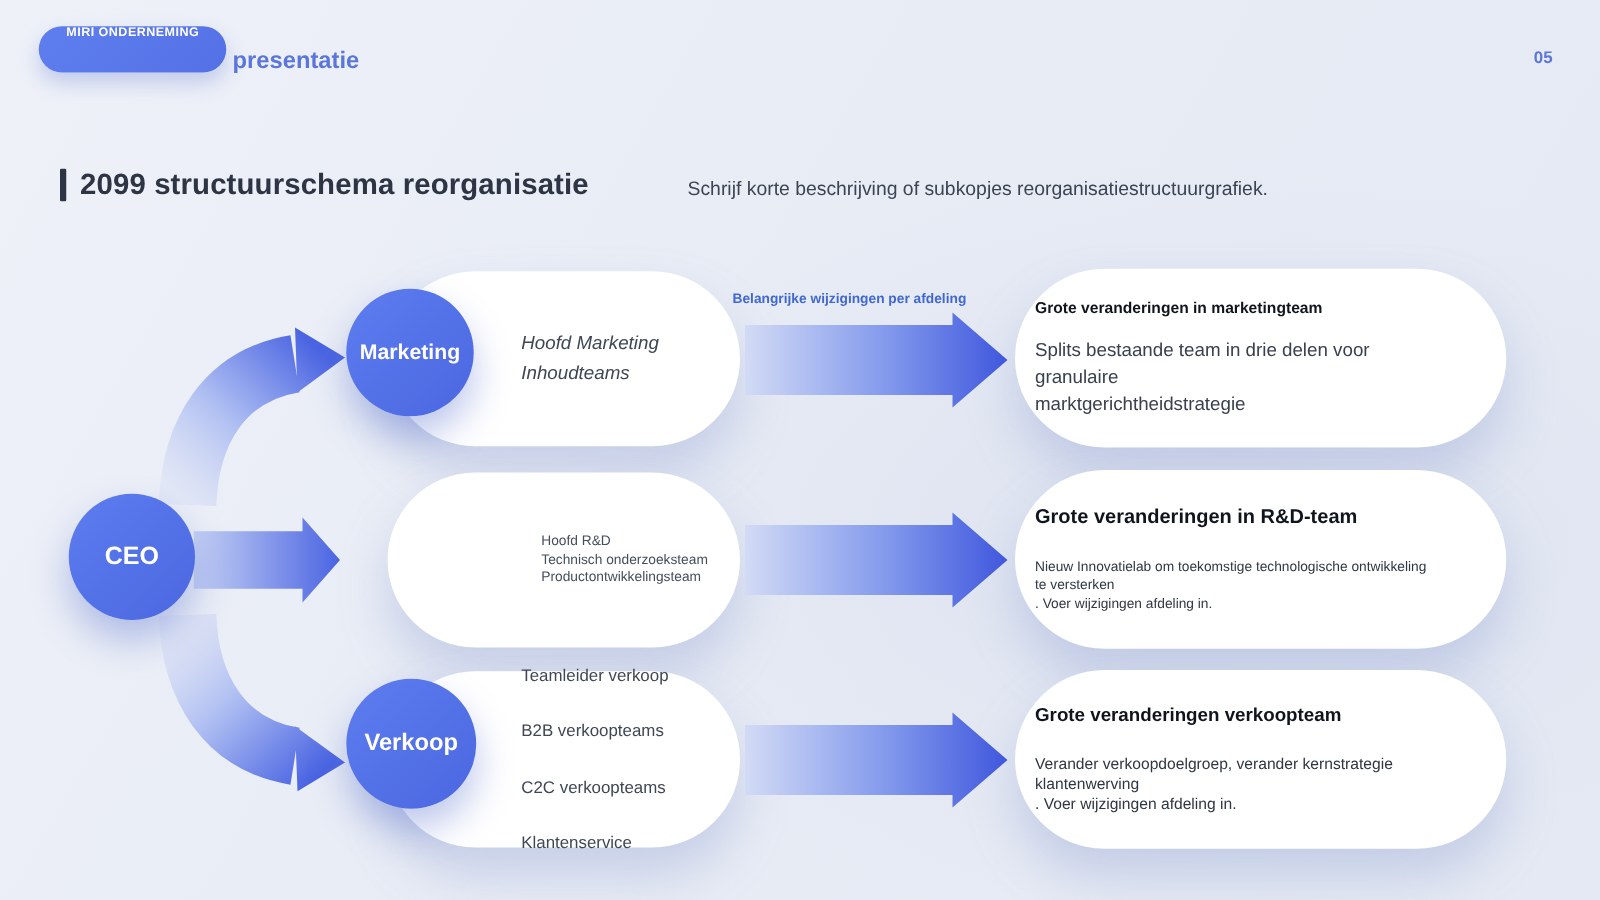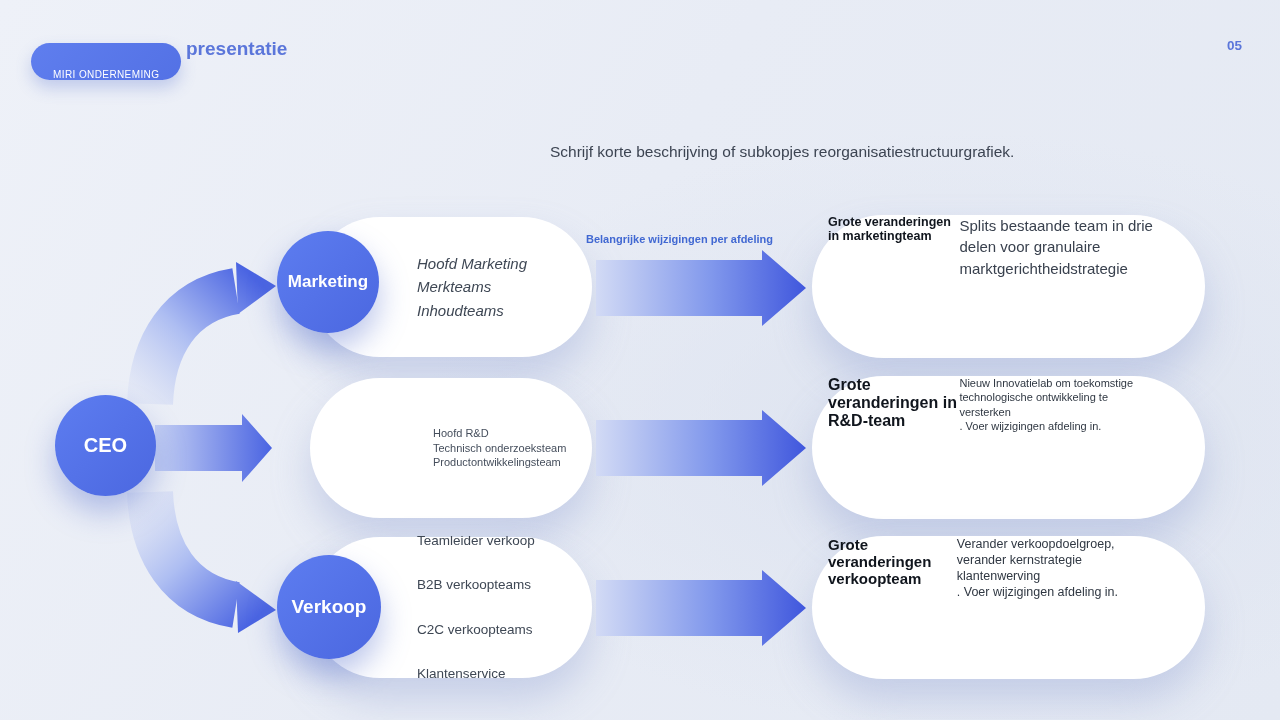--- a/index.html
+++ b/index.html
@@ -8,25 +8,25 @@
 
   .slide{
     position:relative; width:1280px; height:720px; overflow:hidden;
     background:
       radial-gradient(900px 500px at 75% 60%, #dde3f0 0%, rgba(221,227,240,0) 60%),
       linear-gradient(120deg,#eef1f8 0%, #e8ecf5 45%, #e4e9f3 100%);
   }
 
   
   .brand-pill{
-    position:absolute; left:31px; top:43px; height:37px;
-    display:flex; align-items:flex-end; padding:0 22px;
+    position:absolute; left:31px; top:21px; height:37px;
+    display:flex; align-items:flex-start; padding:0 22px;
     background:linear-gradient(135deg,#5f7eee,#5371e5);
     border-radius:19px; color:#fff;
-    font-size:10px; font-weight:400; letter-spacing:.4px;
+    font-size:10px; font-weight:700; letter-spacing:.4px;
     box-shadow:0 8px 16px rgba(90,115,210,.30);
   }
   .nav-label{ position:absolute; left:186px; top:38px; font-size:19px; font-weight:600; color:#5b76da; }
   .page-number{ position:absolute; left:1227px; top:38px; font-size:13.5px; font-weight:600; color:#5b76da; }
 
   
   .title-row{ position:absolute; left:48px; top:134px; display:flex; align-items:center; }
   .title-accent-bar{ width:5px; height:26px; background:#2d3544; margin-right:11px; border-radius:1px; }
   .page-title{ font-size:23.5px; font-weight:800; color:#2d3544; letter-spacing:.1px; }
   .page-subtitle{ position:absolute; left:550px; top:143px; font-size:15.5px; color:#3c4452; }
@@ -43,21 +43,21 @@
   .mid-card.r0{ top:217px; }
   .mid-card.r1{ top:378px; }
   .mid-card.r2{ top:537px; height:141px;gap:24px; }
 
   .team{ color:#3e4754; }
   .r0 .team{ font-size:15px;   line-height:1.57;font-style:italic; }
   .r1 .team{ font-size:11px;   line-height:1.32; color:#454e5c;padding-left:16px; }
   .r2 .team{ font-size:13.5px; line-height:1.5;  }
 
   .right-card{ left:812px; width:393px; height:143px; border-radius:71.5px;
-    display:flex; flex-direction:row; justify-content:center;
+    display:flex; flex-direction:column; justify-content:center;
     padding-left:16px; padding-right:52px; }
   .right-card.r0{ top:215px; }
   .right-card.r1{ top:376px; }
   .right-card.r2{ top:536px; }
 
   .change-title{ font-weight:700; color:#10151d; }
   .r0 .change-title{ font-size:12.5px; margin-bottom:17px; }
   .r1 .change-title{ font-size:16px;   margin-bottom:24px; }
   .r2 .change-title{ font-size:15px;   margin-bottom:22px; }
 
@@ -69,38 +69,42 @@
   .node-circle{
     position:absolute; border-radius:50%; z-index:3;
     background:linear-gradient(135deg,#5d7df0 0%, #4b67e0 100%);
     color:#fff; font-weight:700;
     display:flex; align-items:center; justify-content:center;
     box-shadow:0 16px 30px rgba(88,112,205,.40);
   }
   .circle-ceo      { left:55px;  top:395px; width:101px; height:101px; font-size:20px; }
   .circle-marketing{ left:277px; top:231px; width:102px; height:102px; font-size:17px; }
   .circle-rd       { left:277px; top:397px; width:102px; height:102px; font-size:18px; }
-  .circle-verkoop  { left:277px; top:555px; width:104px; height:104px; font-size:19px;align-items:center; }
+  .circle-verkoop  { left:277px; top:543px; width:104px; height:104px; font-size:19px;align-items:center; }
 
   .callout-label{
     position:absolute; left:586px; top:233px; z-index:4;
     font-size:11px; font-weight:700; color:#4168d2;
   }
 </style>
 </head>
 <body>
 
 <div class="slide">
 
   <div class="brand-pill">
     <span>MIRI ONDERNEMING</span>
   </div>
   <div class="nav-label">presentatie</div>
   <div class="page-number">05</div>
 
+  <div class="title-row">
+    <div class="title-accent-bar"></div>
+    <div class="page-title">2099 structuurschema reorganisatie</div>
+  </div>
   <div class="page-subtitle">Schrijf korte beschrijving of subkopjes reorganisatiestructuurgrafiek.</div>
 
   <svg class="arrows-svg" viewBox="0 0 1280 720">
     <defs>
       <linearGradient id="gRow" gradientUnits="userSpaceOnUse" x1="595" y1="0" x2="806" y2="0">
         <stop offset="0" stop-color="#d3dbf5"></stop>
         <stop offset="0.55" stop-color="#8198ec"></stop>
         <stop offset="1" stop-color="#4057dd"></stop>
       </linearGradient>
       <linearGradient id="gStraight" gradientUnits="userSpaceOnUse" x1="155" y1="0" x2="272" y2="0">
@@ -133,21 +137,20 @@
 
     <polygon points="596,260 762,260 762,250 806,288 762,326 762,316 596,316" fill="url(#gRow)"></polygon>
     <polygon points="596,420 762,420 762,410 806,448 762,486 762,476 596,476" fill="url(#gRow)"></polygon>
     <polygon points="596,580 762,580 762,570 806,608 762,646 762,636 596,636" fill="url(#gRow)"></polygon>
   </svg>
 
   <div class="callout-label">Belangrijke wijzigingen per afdeling</div>
 
   <div class="card mid-card r0">
     <div class="team">Hoofd Marketing</div>
-    <div class="team">Merkteams</div>
     <div class="team">Inhoudteams</div>
   </div>
   <div class="card mid-card r1">
     <div class="team">Hoofd R&amp;D</div>
     <div class="team">Technisch onderzoeksteam</div>
     <div class="team">Productontwikkelingsteam</div>
   </div>
   <div class="card mid-card r2">
     <div class="team">Teamleider verkoop</div>
     <div class="team">B2B verkoopteams</div>

